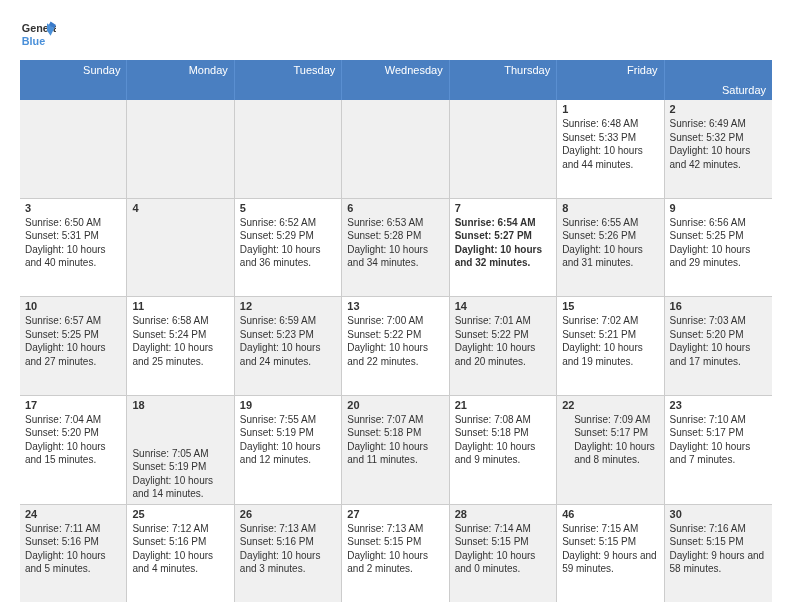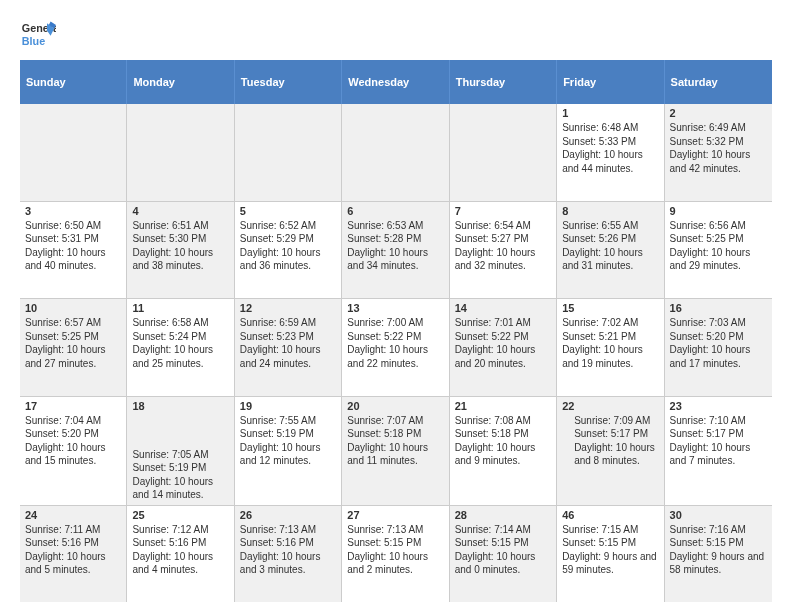--- a/index.html
+++ b/index.html
@@ -61,26 +61,26 @@
       flex-direction: column;
     }
     .cal-header {
       display: grid;
       grid-template-columns: repeat(7, 1fr);
       background: #4a7fc1;
     }
     .cal-header-cell {
       color: #fff;
       font-size: 11px;
-      font-weight: bold;
-      padding: 16px 6px;
-      text-align: left;
+      font-weight: normal;
+      padding: 4px 6px;
+      text-align: right;
       border-right: 1px solid #5a8fd1;
     }
-    .cal-header-cell:last-child { border-right: none; }
+    .cal-header-cell:last-child { border-right: none; margin-top: 20px; }
     .cal-body {
       flex: 1;
       display: flex;
       flex-direction: column;
     }
     .cal-row {
       display: grid;
       grid-template-columns: repeat(7, 1fr);
       flex: 1;
       border-bottom: 1px solid #ccc;
@@ -167,39 +167,36 @@
         </div>
         <div class="cal-row">
           <div class="cal-cell">
             <div class="day-num">3</div>
             <div class="cell-text" style="white-space: pre-line;">Sunrise: 6:50 AM
 Sunset: 5:31 PM
 Daylight: 10 hours and 40 minutes.</div>
           </div>
           <div class="cal-cell shaded">
             <div class="day-num">4</div>
-            <div class="cell-text" style="white-space: pre-line;">Sunrise: 6:51 AM
-Sunset: 5:30 PM
-Daylight: 10 hours and 38 minutes.</div>
           </div>
           <div class="cal-cell">
             <div class="day-num">5</div>
             <div class="cell-text" style="white-space: pre-line;">Sunrise: 6:52 AM
 Sunset: 5:29 PM
 Daylight: 10 hours and 36 minutes.</div>
           </div>
           <div class="cal-cell shaded">
             <div class="day-num">6</div>
             <div class="cell-text" style="white-space: pre-line;">Sunrise: 6:53 AM
 Sunset: 5:28 PM
 Daylight: 10 hours and 34 minutes.</div>
           </div>
           <div class="cal-cell">
             <div class="day-num">7</div>
-            <div class="cell-text" style="white-space: pre-line;">Sunrise: 6:54 AM
+            <div class="cell-text" style="white-space: pre-line; font-weight: bold;">Sunrise: 6:54 AM
 Sunset: 5:27 PM
 Daylight: 10 hours and 32 minutes.</div>
           </div>
           <div class="cal-cell shaded">
             <div class="day-num">8</div>
             <div class="cell-text" style="white-space: pre-line;">Sunrise: 6:55 AM
 Sunset: 5:26 PM
 Daylight: 10 hours and 31 minutes.</div>
           </div>
           <div class="cal-cell">

